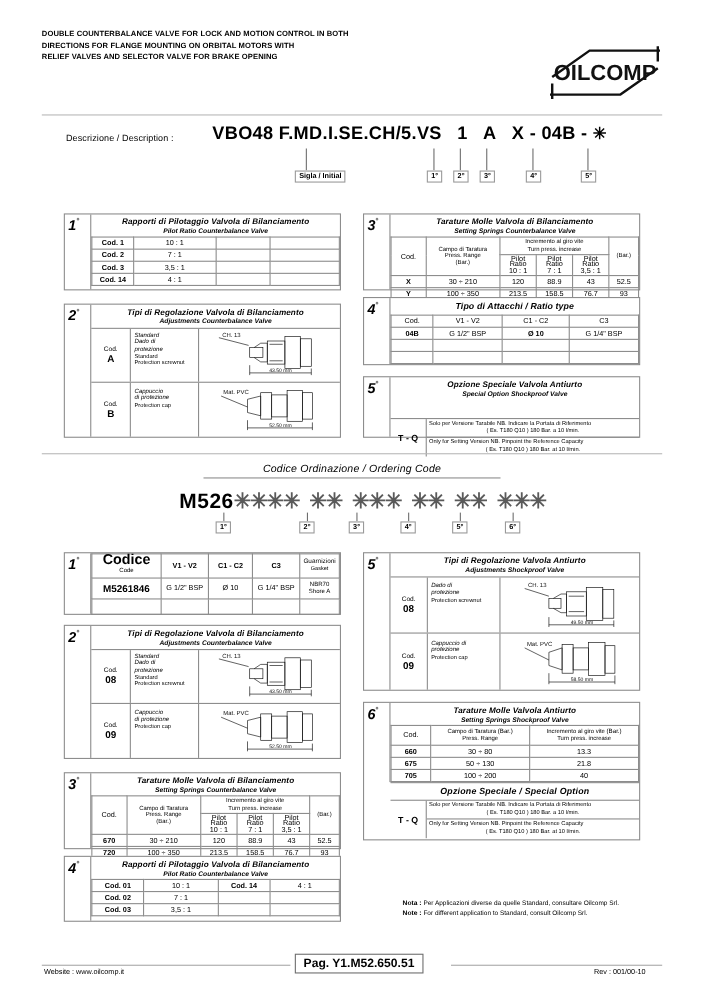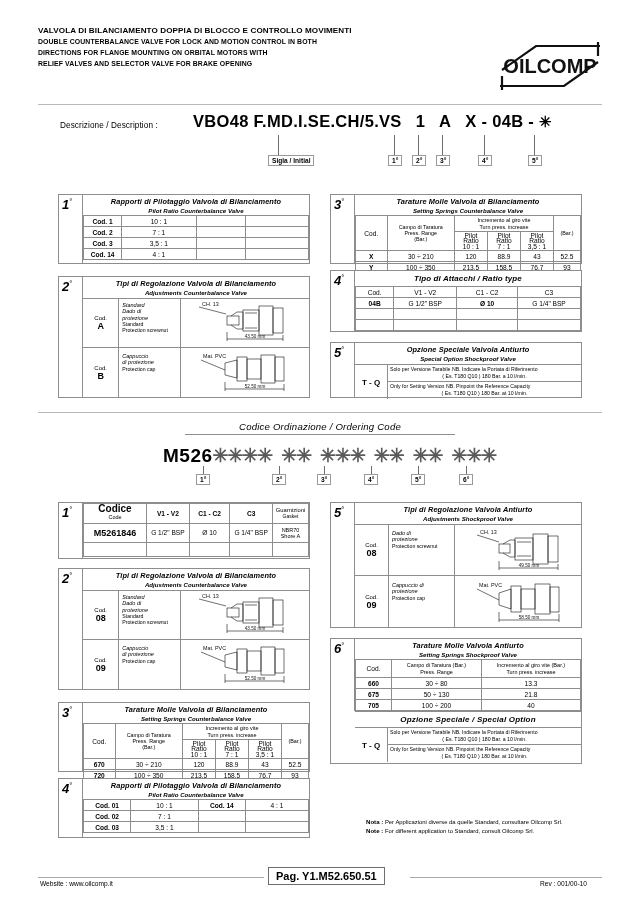--- a/index.html
+++ b/index.html
@@ -64,21 +64,20 @@
           padding:2px 7px;background:#fff;white-space:nowrap;}
   .note{position:absolute;font-size:5.9px;line-height:7.6px;}
   .note b{font-size:6.1px;}
 </style>
 </head>
 <body>
 
 <div class="page">
 
   <div class="hdr">
-    <div class="hdr-it">VALVOLA DI BILANCIAMENTO DOPPIA DI BLOCCO E CONTROLLO MOVIMENTI</div>
     <div class="hdr-en">DOUBLE COUNTERBALANCE VALVE FOR LOCK AND MOTION CONTROL IN BOTH</div>
     <div class="hdr-en">DIRECTIONS FOR FLANGE MOUNTING ON ORBITAL MOTORS WITH</div>
     <div class="hdr-en">RELIEF VALVES AND SELECTOR VALVE FOR BRAKE OPENING</div>
   </div>
 
   <div class="logo">
     <svg width="116" height="52" viewBox="0 0 116 52">
       <path d="M10,30 L44,6 L108,6" fill="none" stroke="#111" stroke-width="2.2"></path>
       <path d="M8,46 L72,46 L106,22" fill="none" stroke="#111" stroke-width="2.2"></path>
       <line x1="106" y1="2" x2="106" y2="16" stroke="#111" stroke-width="2.2"></line>
@@ -310,21 +309,21 @@
         </tr>
       </tbody>
         </table>
     </div>
   </div>
 
   <div class="blk" style="left:330px;top:342px;width:252px;height:56px;">
     <div class="num"></div>
     <div class="numtxt"><span>5</span><sup>°</sup></div>
     <div style="margin-left:24px;">
-      <div class="ttl" style="border-bottom:1px solid #8d8d8d;padding-bottom:1px;">
+      <div class="ttl" style="border-bottom:1px solid #8d8d8d;padding-bottom:17px;">
         <span>Opzione Speciale Valvola Antiurto</span>
         <span class="en">Special Option Shockproof Valve</span>
       </div>
       <div style="display:flex;height:34px;">
         <div style="width:32px;border-right:1px solid #8d8d8d;display:flex;align-items:center;
                     justify-content:center;font-size:8px;font-weight:bold;">T - Q</div>
         <div style="flex:1;">
           <div style="border-bottom:1px solid #8d8d8d;height:17px;padding:1px 2px;box-sizing:border-box;">
             <div style="font-size:5.2px;line-height:6.6px;">Solo per Versione Tarabile   NB. Indicare la Portata di Riferimento</div>
             <div style="font-size:5.2px;line-height:6.6px;text-align:center;">( Es. T180  Q10 ) 180 Bar. a 10 l/min.</div>
@@ -360,21 +359,21 @@
   <div class="tagbox" style="left:459px;top:474px;">6°</div>
 
   <div class="blk" style="left:58px;top:502px;width:252px;height:57px;">
     <div class="num"></div>
     <div class="numtxt"><span>1</span><sup>°</sup></div>
     <div style="margin-left:24px;">
       <table class="g">
         <tbody>
             <tr>
           <td style="width:28%;height:18px;line-height:7.4px;">
-            <b style="font-size:10px;">Codice</b><br>
+            <b style="font-size:13px;">Codice</b><br>
             <span class="small">Code</span>
           </td>
           <td style="width:19%" class="b">V1 - V2</td>
           <td style="width:18%" class="b">C1 - C2</td>
           <td style="width:19%" class="b">C3</td>
           <td style="width:16%;line-height:6.4px;">
             <span style="font-size:5.8px;">Guarnizioni</span><br>
             <span style="font-size:5px;">Gasket</span>
           </td>
         </tr>

